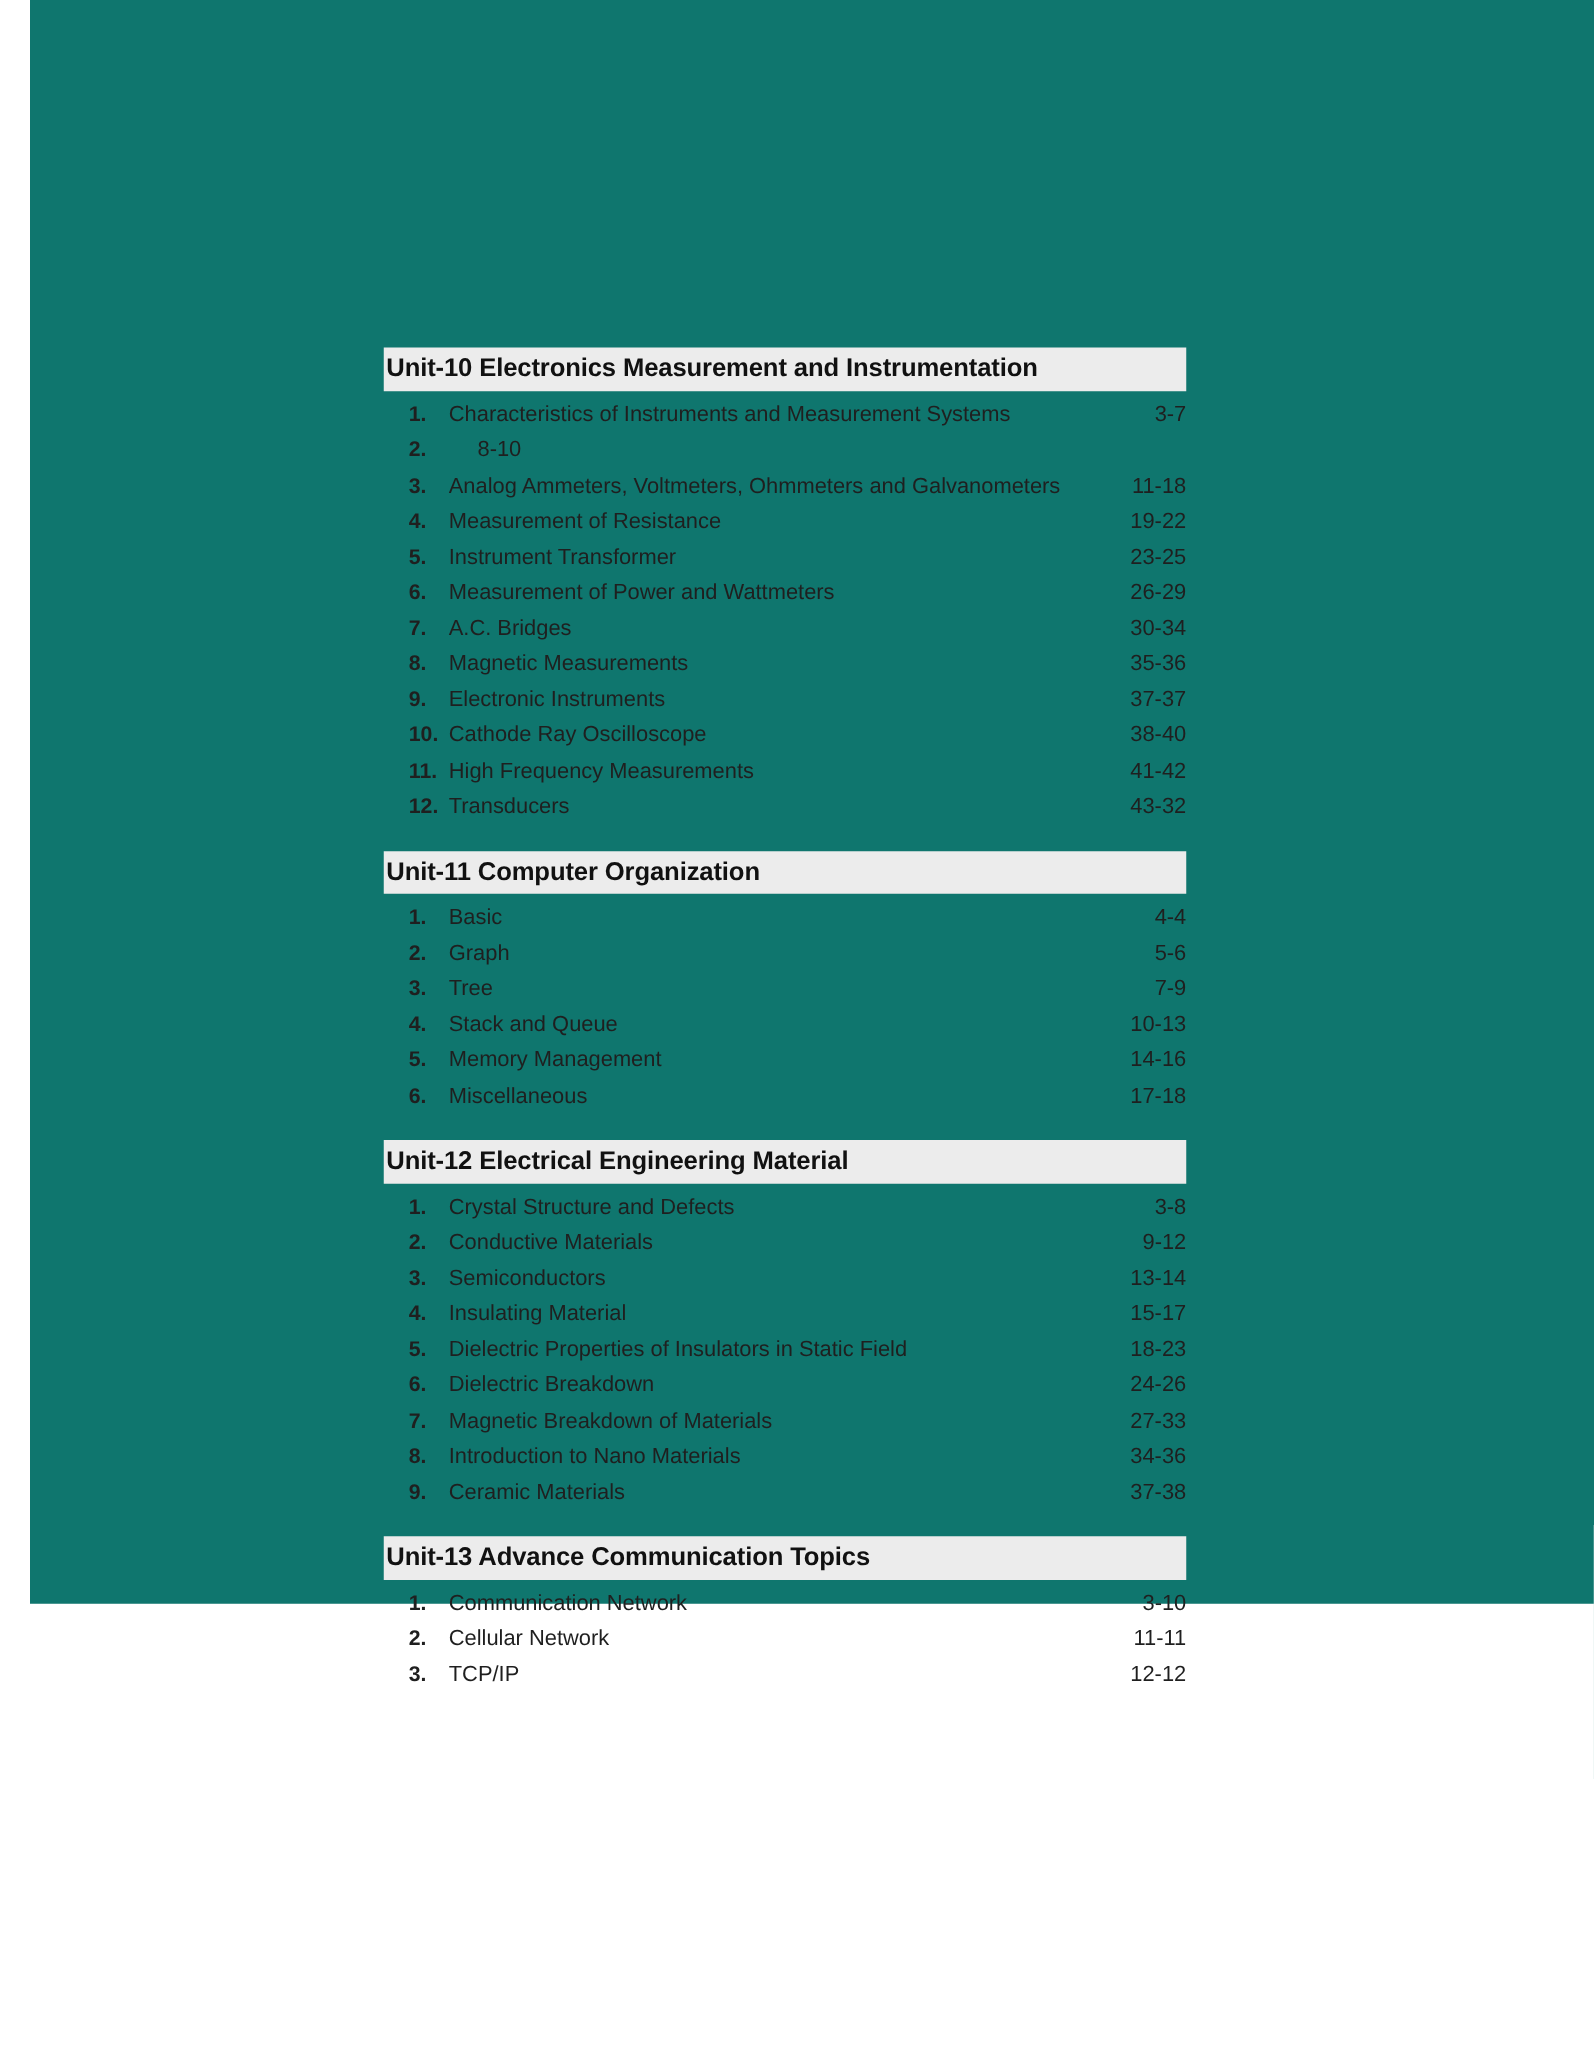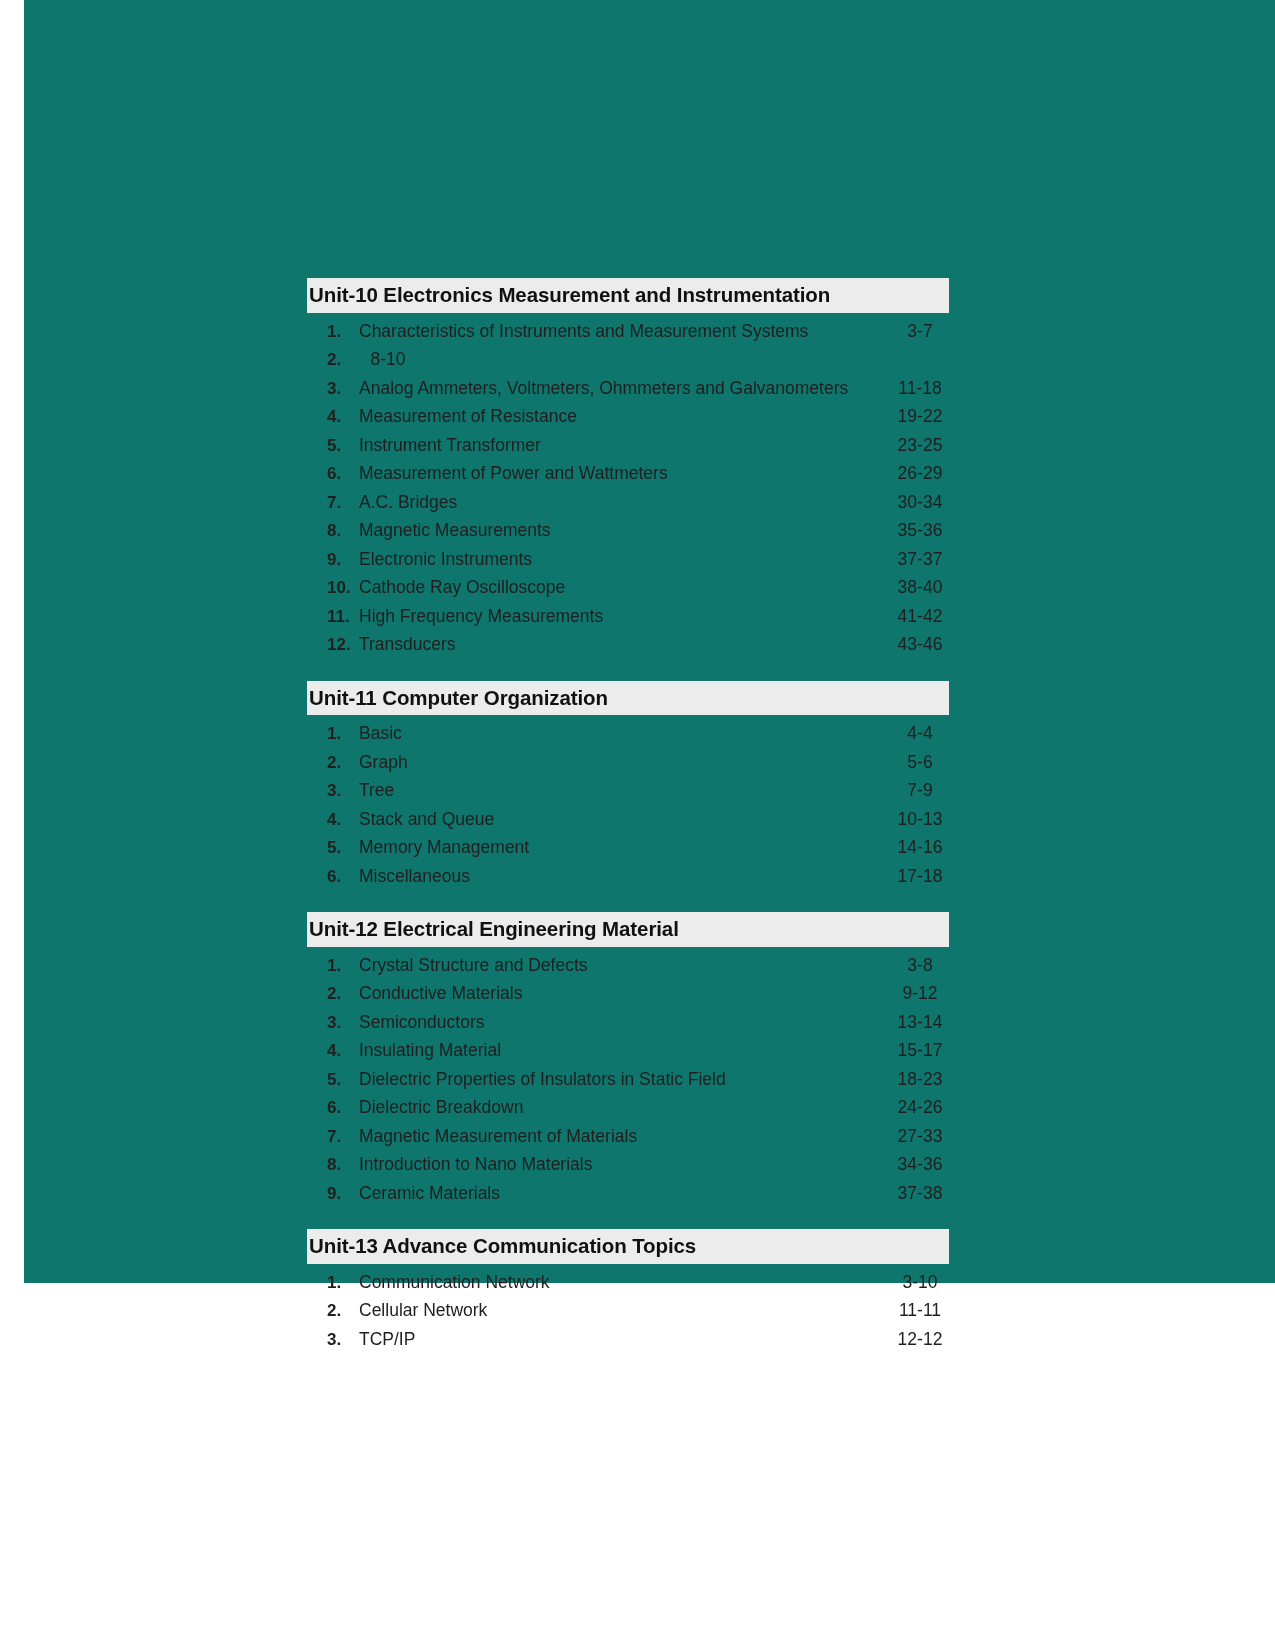--- a/index.html
+++ b/index.html
@@ -63,21 +63,21 @@
   }
   .entry .title {
     flex: 1 1 auto;
     padding-right: 10px;
     white-space: nowrap;
     overflow: hidden;
   }
   .entry .pages {
     flex: 0 0 auto;
     min-width: 58px;
-    text-align: center;
+    text-align: right;
     font-size: 17.5px;
   }
 </style>
 </head>
 <body>
 
 <div class="page">
   <div class="toc" id="toc-root">
       <div class="unit-block">
         <div class="unit-header">Unit-10 Electronics Measurement and Instrumentation</div>
@@ -132,21 +132,21 @@
             <span class="pages">38-40</span>
           </div>
           <div class="entry">
             <span class="num">11.</span>
             <span class="title">High Frequency Measurements</span>
             <span class="pages">41-42</span>
           </div>
           <div class="entry">
             <span class="num">12.</span>
             <span class="title">Transducers</span>
-            <span class="pages">43-46</span>
+            <span class="pages">43-32</span>
           </div>
         </div>
       </div>
       <div class="unit-block">
         <div class="unit-header">Unit-11 Computer Organization</div>
         <div class="entries">
           <div class="entry">
             <span class="num">1.</span>
             <span class="title">Basic</span>
             <span class="pages">4-4</span>
@@ -206,21 +206,21 @@
             <span class="title">Dielectric Properties of Insulators in Static Field</span>
             <span class="pages">18-23</span>
           </div>
           <div class="entry">
             <span class="num">6.</span>
             <span class="title">Dielectric Breakdown</span>
             <span class="pages">24-26</span>
           </div>
           <div class="entry">
             <span class="num">7.</span>
-            <span class="title">Magnetic Measurement of Materials</span>
+            <span class="title">Magnetic Breakdown of Materials</span>
             <span class="pages">27-33</span>
           </div>
           <div class="entry">
             <span class="num">8.</span>
             <span class="title">Introduction to Nano Materials</span>
             <span class="pages">34-36</span>
           </div>
           <div class="entry">
             <span class="num">9.</span>
             <span class="title">Ceramic Materials</span>

